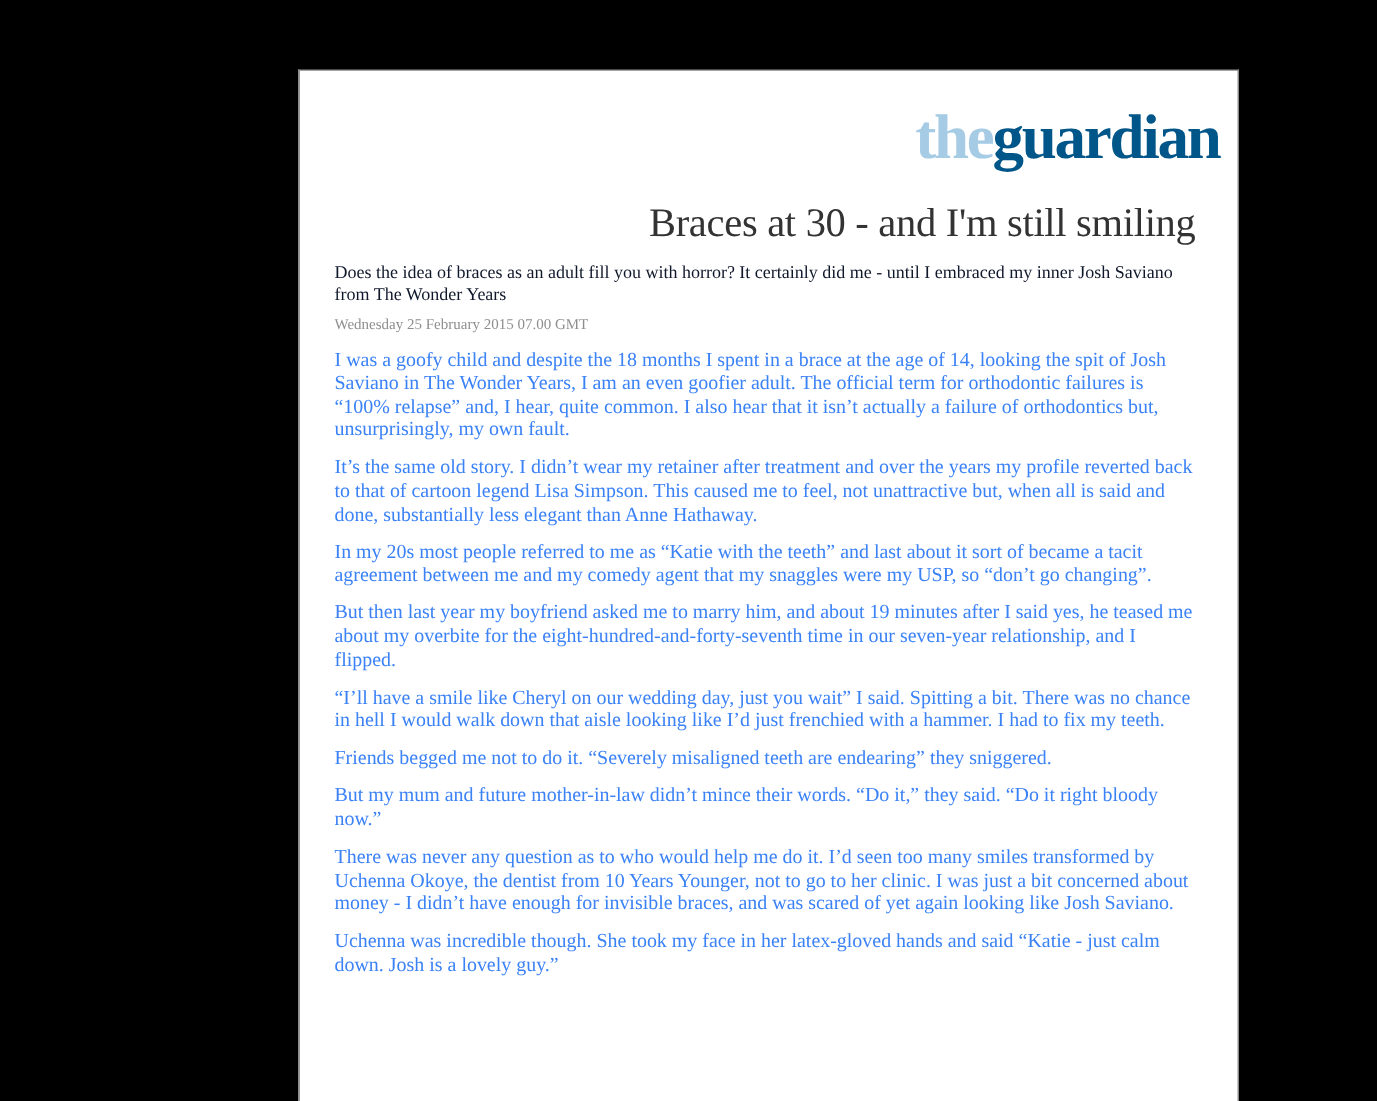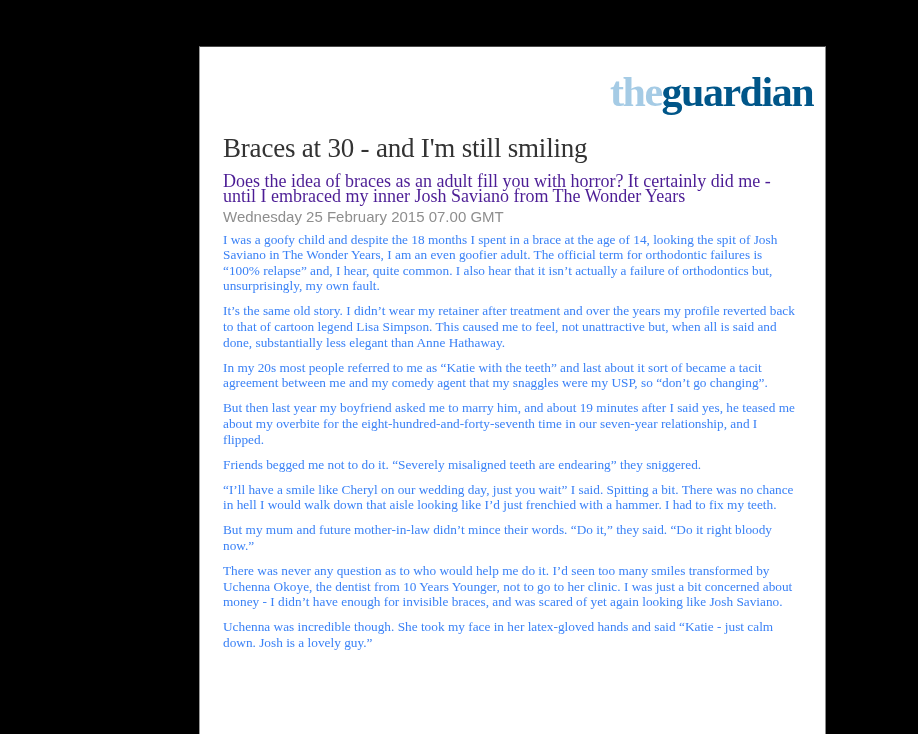--- a/index.html
+++ b/index.html
@@ -46,38 +46,39 @@
   .content {
     padding: 0 28px 0 23px;
   }
   .headline {
     margin: 23px 0 0 0;
     font-size: 27px;
     line-height: 29px;
     font-weight: normal;
     letter-spacing: -0.2px;
     color: #333333;
+    text-align: right;
   }
   .standfirst {
     margin: 11px 0 0 0;
-    font-size: 18px;
+    font-size: 12px;
     line-height: 14.5px;
-    color: #4c1d95;
+    color: #0f172a;
   }
   .byline {
     margin: 14px 0 0 0;
     font-size: 12.5px;
     line-height: 13px;
     font-weight: bold;
     color: #333333;
   }
   .dateline {
     margin: 8px 0 0 0;
-    font-family: Liberation Sans, sans-serif;
-    font-size: 15px;
+    font-family: Liberation Serif, serif;
+    font-size: 10px;
     line-height: 11px;
     color: #8e8e8e;
   }
   .body-copy { margin-top: 3px; }
   .body-copy p {
     margin: 9.5px 0 0 0;
     font-size: 13.3px;
     line-height: 15.6px;
     color: #3b82f6;
   }
@@ -98,22 +99,22 @@
       <p class="standfirst">Does the idea of braces as an adult fill you with horror? It certainly did me - until I embraced my inner Josh Saviano from The Wonder Years</p>
 
 
       <p class="dateline">Wednesday 25 February 2015 07.00 GMT</p>
 
       <div class="body-copy">
           <p>I was a goofy child and despite the 18 months I spent in a brace at the age of 14, looking the spit of Josh Saviano in The Wonder Years, I am an even goofier adult. The official term for orthodontic failures is “100% relapse” and, I hear, quite common. I also hear that it isn’t actually a failure of orthodontics but, unsurprisingly, my own fault.</p>
           <p>It’s the same old story. I didn’t wear my retainer after treatment and over the years my profile reverted back to that of cartoon legend Lisa Simpson. This caused me to feel, not unattractive but, when all is said and done, substantially less elegant than Anne Hathaway.</p>
           <p>In my 20s most people referred to me as “Katie with the teeth” and last about it sort of became a tacit agreement between me and my comedy agent that my snaggles were my USP, so “don’t go changing”.</p>
           <p>But then last year my boyfriend asked me to marry him, and about 19 minutes after I said yes, he teased me about my overbite for the eight-hundred-and-forty-seventh time in our seven-year relationship, and I flipped.</p>
+          <p>“I’ll have a smile like Cheryl on our wedding day, just you wait” I said. Spitting a bit. There was no chance in hell I would walk down that aisle looking like I’d just frenchied with a hammer. I had to fix my teeth.</p>
           <p>Friends begged me not to do it. “Severely misaligned teeth are endearing” they sniggered.</p>
-          <p>“I’ll have a smile like Cheryl on our wedding day, just you wait” I said. Spitting a bit. There was no chance in hell I would walk down that aisle looking like I’d just frenchied with a hammer. I had to fix my teeth.</p>
           <p>But my mum and future mother-in-law didn’t mince their words. “Do it,” they said. “Do it right bloody now.”</p>
           <p>There was never any question as to who would help me do it. I’d seen too many smiles transformed by Uchenna Okoye, the dentist from 10 Years Younger, not to go to her clinic. I was just a bit concerned about money - I didn’t have enough for invisible braces, and was scared of yet again looking like Josh Saviano.</p>
           <p>Uchenna was incredible though. She took my face in her latex-gloved hands and said “Katie - just calm down. Josh is a lovely guy.”</p>
         </div>
     </div>
 
   </div>
 </div>
 
 </body></html>

